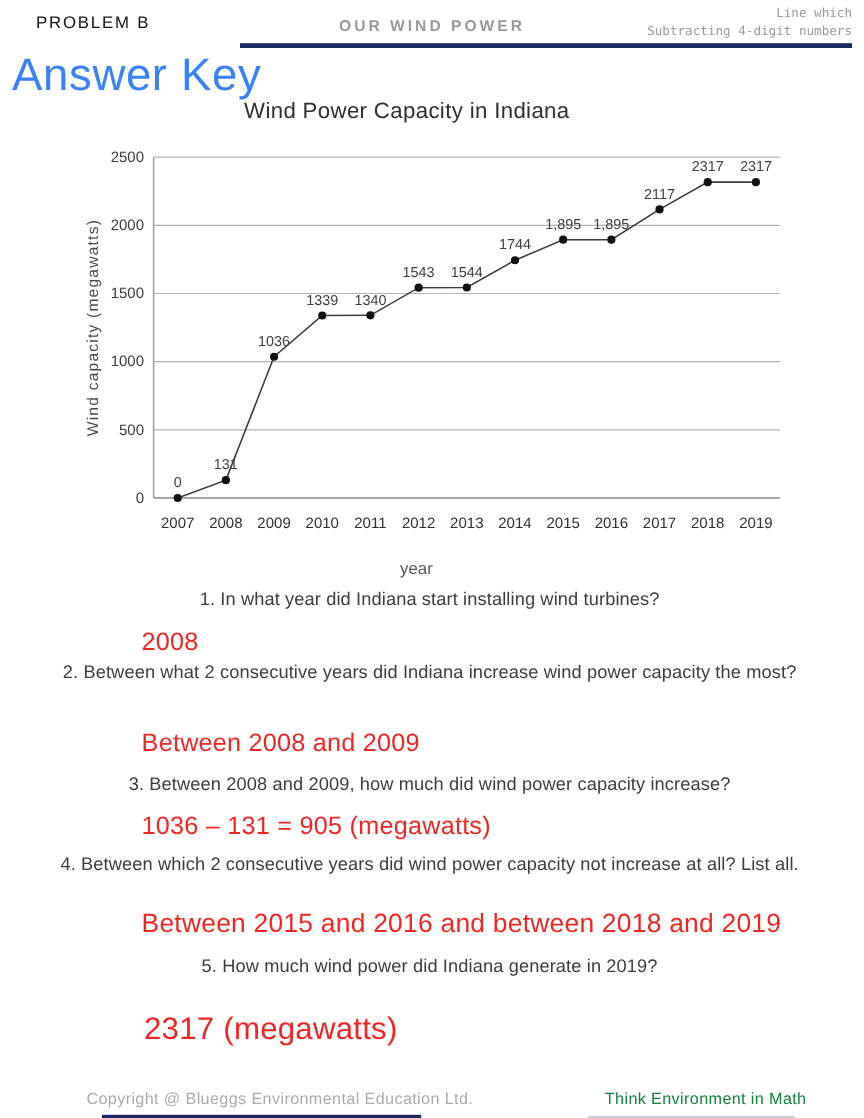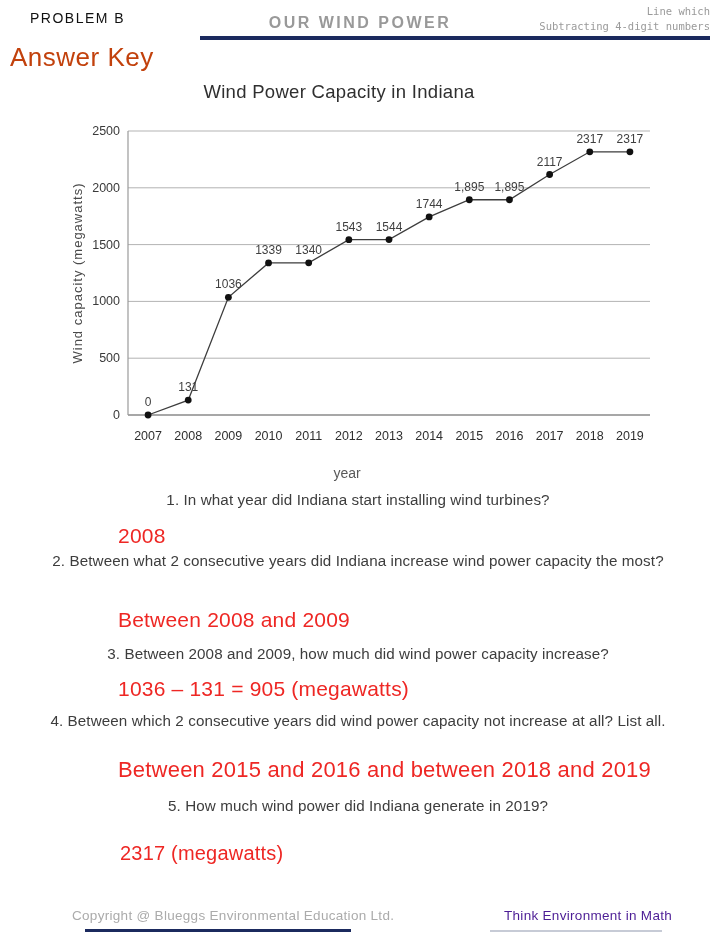--- a/index.html
+++ b/index.html
@@ -7,57 +7,57 @@
     position:relative;width:720px;height:932px;background:#ffffff;overflow:hidden;
     font-family:"Liberation Sans",sans-serif;
   }
   
   .problem-label{
     position:absolute;left:30px;top:10px;
     font-size:14px;font-weight:normal;letter-spacing:1.5px;color:#111111;
   }
   .unit-title{
     position:absolute;left:0;right:0;top:14px;text-align:center;
-    font-size:16px;font-weight:bold;letter-spacing:2.5px;color:#999999;
+    font-size:13px;font-weight:bold;letter-spacing:2.5px;color:#999999;
   }
   .topic-block{
     position:absolute;right:10px;top:4px;text-align:right;
     font-family:"DejaVu Sans Mono",monospace;font-size:10.5px;line-height:15px;color:#9a9a9a;
   }
   .header-rule{
     position:absolute;left:200px;top:36px;width:510px;height:4px;background:#1b2a5e;
   }
   .answer-key{
     position:absolute;left:10px;top:42px;
-    font-size:26px;color:#c2410c;letter-spacing:0.5px;
+    font-size:38px;color:#3b82f6;letter-spacing:0.5px;
   }
   
   #chart-wrap{position:absolute;left:0;top:80px;width:600px;height:405px;}
   
   .question{
     position:absolute;left:30px;width:656px;
     font-size:15.2px;line-height:20px;color:#3d3d3d;letter-spacing:0.1px;text-align:center;
   }
   .answer{
     position:absolute;left:118px;
     font-size:21px;color:#ee2724;letter-spacing:0.2px;white-space:nowrap;
   }
   .q1{top:490px;} .a1{top:524px;}
   .q2{top:551px;} .a2{top:608px;}
   .q3{top:644px;} .a3{top:677px;}
   .q4{top:711px;} .a4{top:757px;font-size:22px;}
-  .q5{top:796px;} .a5{top:842px;left:120px;font-size:20px;text-align:right;}
+  .q5{top:796px;} .a5{top:842px;left:120px;font-size:26px;text-align:right;}
   
   .footer-copyright{
     position:absolute;left:72px;top:908px;
     font-size:13.5px;color:#ababab;letter-spacing:0.3px;
   }
   .footer-tagline{
     position:absolute;left:504px;top:908px;
-    font-size:13.5px;color:#4c1d95;letter-spacing:0.3px;
+    font-size:13.5px;color:#15803d;letter-spacing:0.3px;
   }
   .footer-rule-left{
     position:absolute;left:85px;top:929px;width:266px;height:3px;background:#1b2a5e;
   }
   .footer-rule-right{
     position:absolute;left:490px;top:930px;width:172px;height:2px;background:#c7cbd6;
   }
 </style>
 </head>
 <body>

